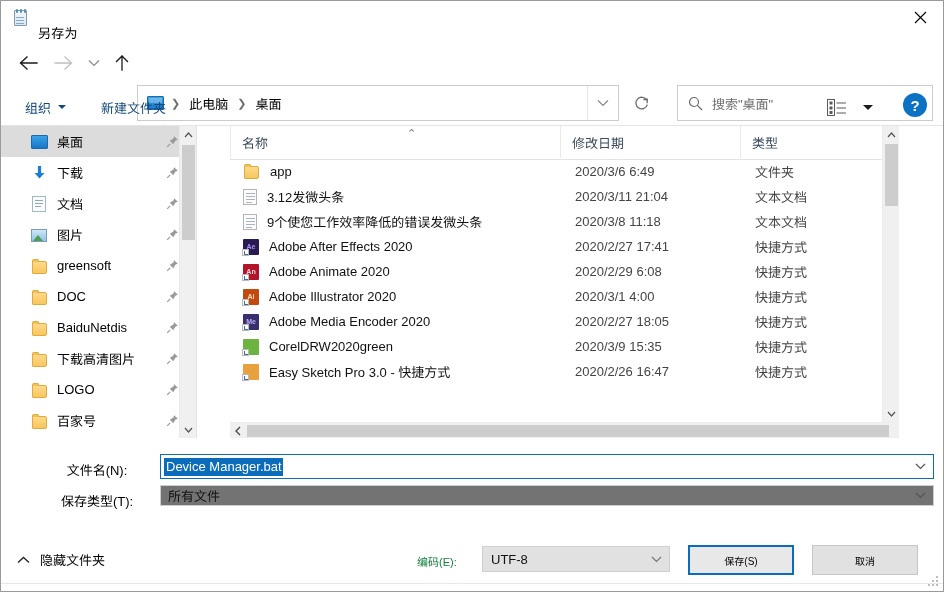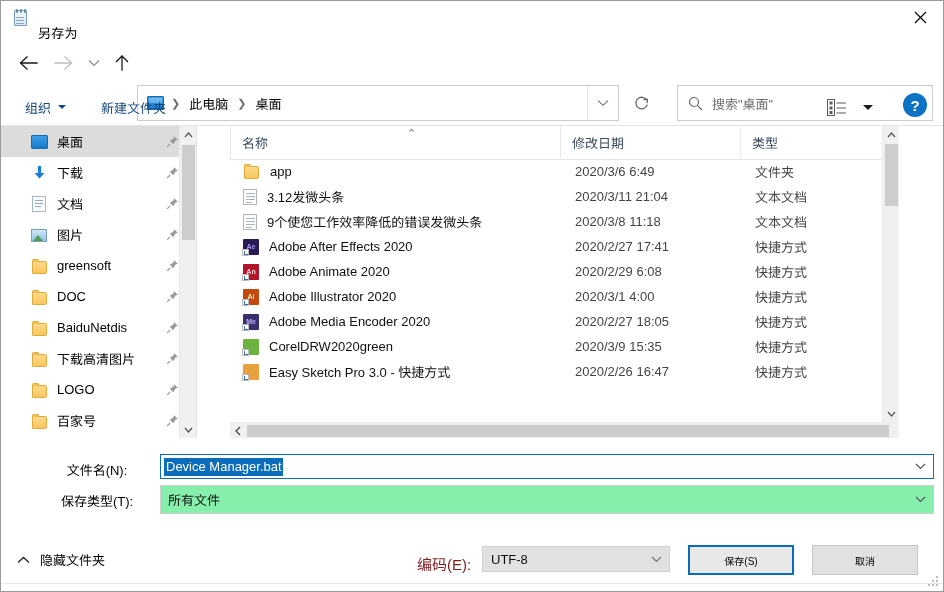--- a/index.html
+++ b/index.html
@@ -534,23 +534,23 @@
     margin-left: 3px;
     font-size: 13px;
     background: #0a6cbb;
     color: #ffffff;
     padding: 1px 1px 2px 2px;
     line-height: 15px;
     white-space: nowrap;
   }
   .savetype-combo {
     left: 159px; top: 484px;
-    width: 774px; height: 29px;
+    width: 774px; height: 21px;
     border: 1px solid #cfcfcf;
-    background: #86efac;
+    background: #737373;
   }
   .savetype-value {
     margin-left: 7px;
     font-size: 13px;
     color: #111111;
     white-space: nowrap;
   }
 
   .hide-folders {
     position: absolute;
@@ -561,22 +561,22 @@
   }
   .hide-folders .txt {
     margin-left: 10px;
     font-size: 13px;
     color: #000000;
   }
 
   .encoding-label {
     position: absolute;
     left: 416px; top: 552px;
-    font-size: 15px;
-    color: #7f1d1d;
+    font-size: 11px;
+    color: #15803d;
     white-space: nowrap;
   }
   .encoding-combo {
     left: 481px; top: 545px;
     width: 188px; height: 26px;
     border: 1px solid #cfcfcf;
     background: #e1e1e1;
   }
   .encoding-value {
     margin-left: 8px;

